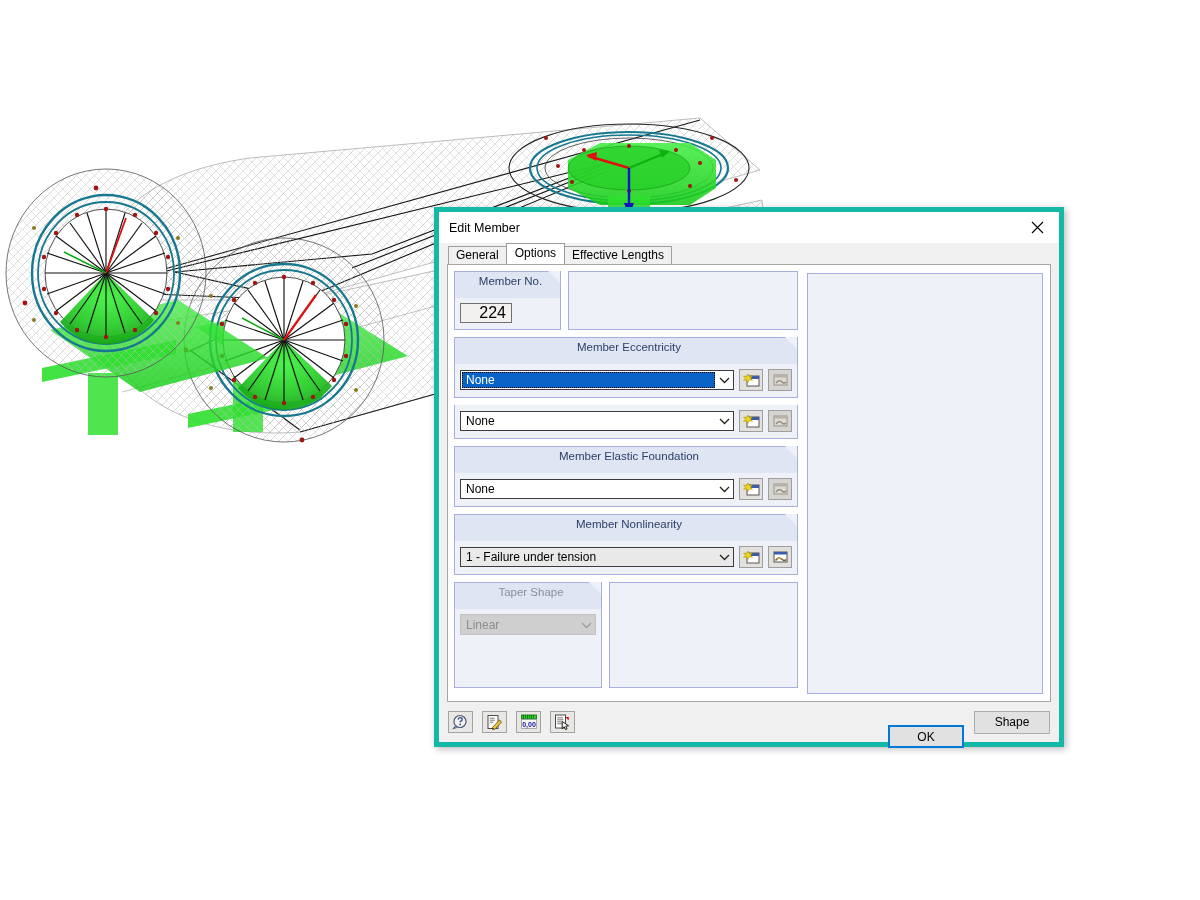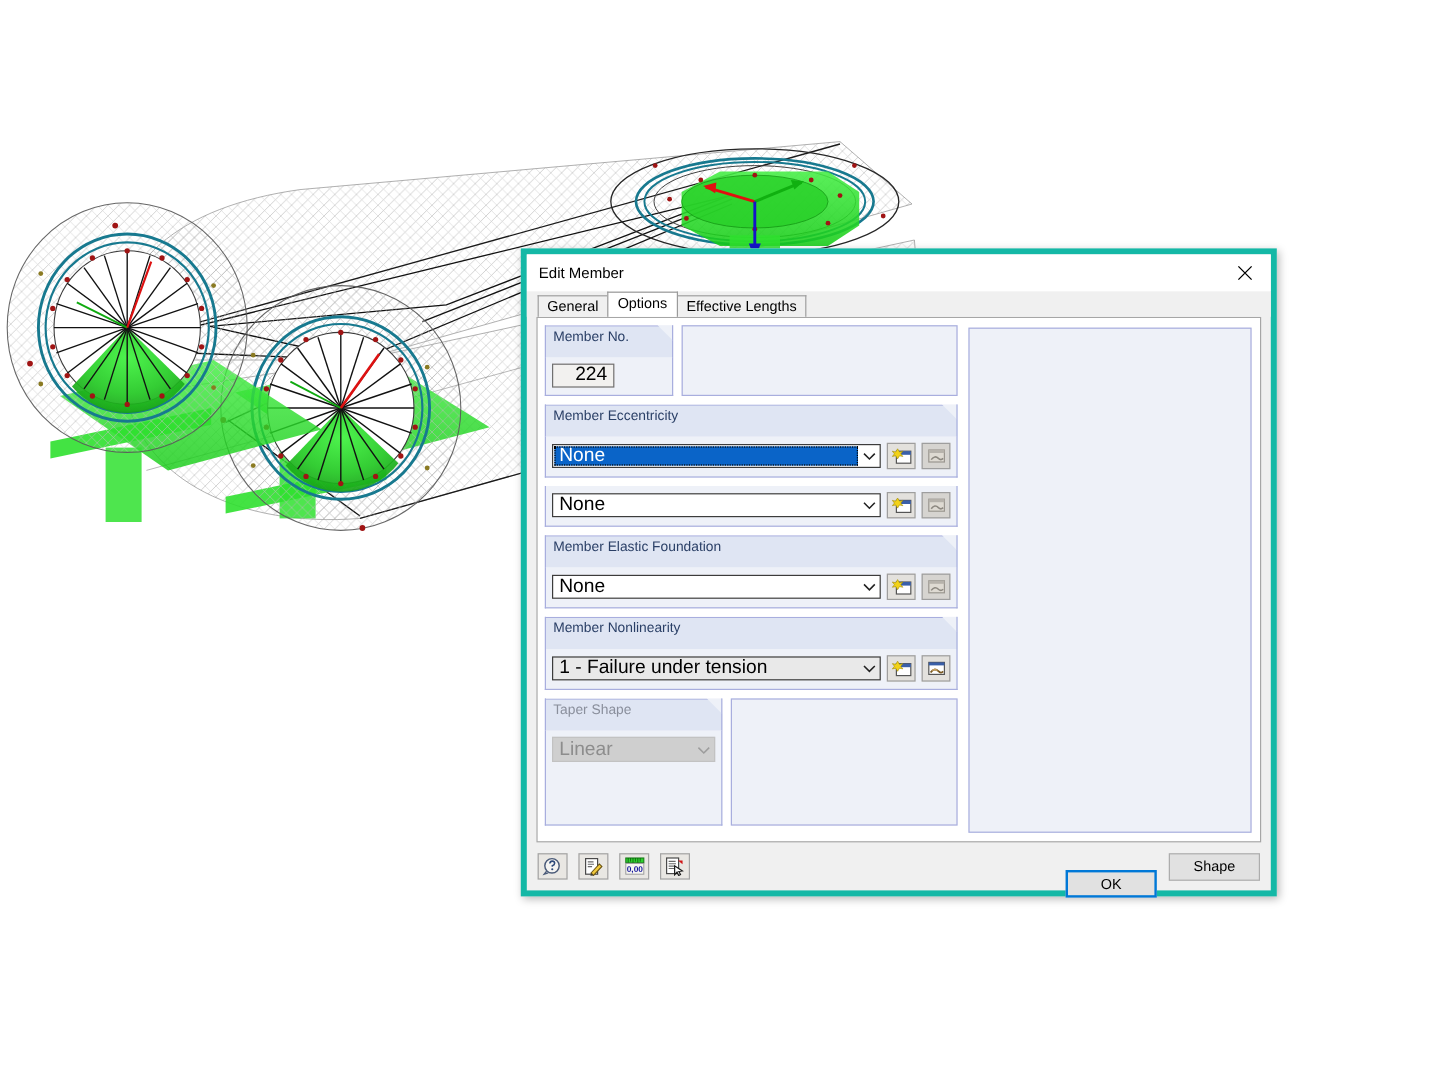--- a/index.html
+++ b/index.html
@@ -138,20 +138,21 @@
     color: #2a3f66;
     padding: 2px 0 0 6px;
     box-sizing: border-box;
     border-top: 1px solid #a8aede;
     border-left: 1px solid #a8aede;
     border-right: 1px solid #a8aede;
     margin: 0 -1px;
     line-height: 14px;
     position: relative;
     clip-path: polygon(0 0, calc(100% - 13px) 0, 100% 13px, 100% 100%, 0 100%);
+    text-align: center;
   }
   .group-head.disabled { color: #8a8f9c; }
   .group-body {
     padding: 5px 5px 6px 5px;
     display: flex;
     align-items: center;
     gap: 5px;
   }
 
   
@@ -175,21 +176,21 @@
     background: #ffffff;
     display: flex;
     align-items: center;
     box-sizing: border-box;
     position: relative;
     min-width: 0;
   }
   .combo .txt {
     flex: 1;
     padding-left: 5px;
-    font-size: 16px;
+    font-size: 12px;
     color: #000;
     white-space: nowrap;
     overflow: hidden;
     line-height: 18px;
   }
   .combo .arrow {
     width: 17px;
     display: flex;
     align-items: center;
     justify-content: center;

